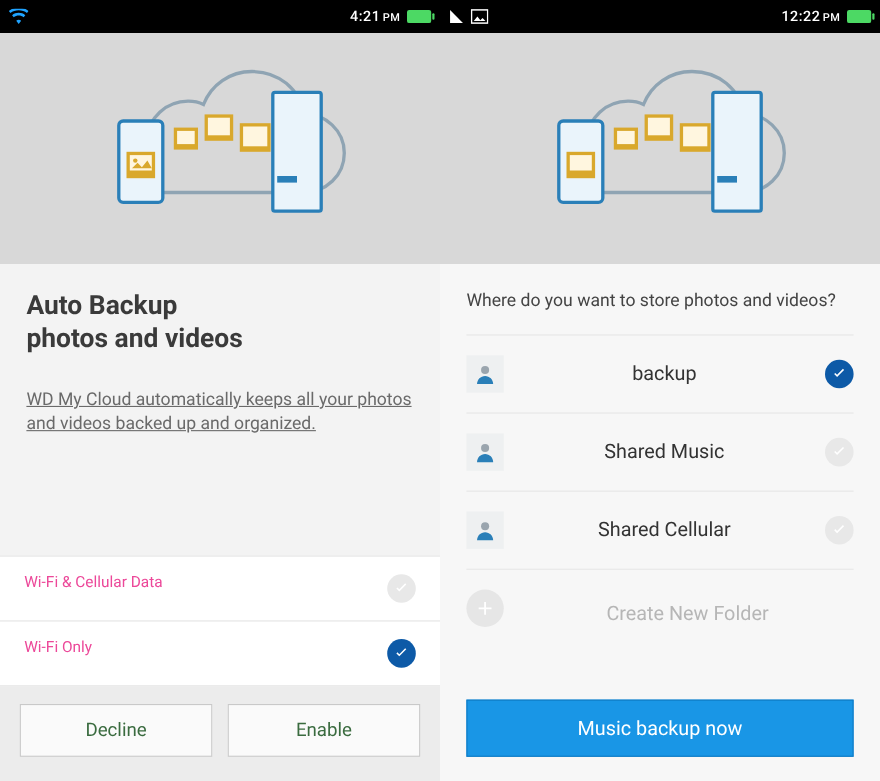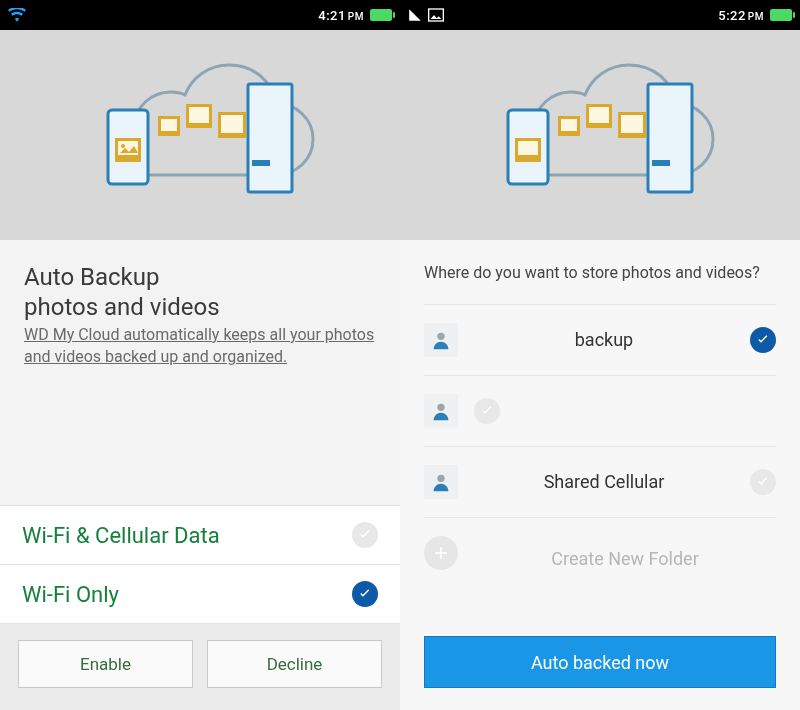--- a/index.html
+++ b/index.html
@@ -13,27 +13,27 @@
   .time .ampm{ font-size:10px; }
   .battery { width: 22px; height: 12px; background: #4cd964; border-radius: 2px; position: relative; }
   .battery::after { content:""; position:absolute; right:-3px; top:3px; width:2px; height:6px; background:#4cd964; border-radius:1px; }
   .wifi-icon svg, .signal-icon svg, .pic-icon svg { display:block; }
 
   .hero { background: #d8d8d8; height: 210px; display:flex; align-items:center; justify-content:center; }
   .cloud-illus { position:relative; width:260px; height:150px; }
 
   .content { flex:1; display:flex; flex-direction:column; }
   .pad { padding: 22px 24px 14px 24px; }
-  .title { font-size: 24px; line-height: 1.25; color:#3a3a3a; font-weight:400; margin-bottom: 2px; }
+  .title { font-size: 24px; line-height: 1.25; color:#3a3a3a; font-weight:700; margin-bottom: 30px; }
   .desc { font-size: 16px; line-height:1.4; color:#6a6a6a;text-decoration:underline; }
 
   .spacer { flex:1; }
 
   .option-list { background:#fff; border-top:1px solid #e3e3e3; }
-  .option-row { display:flex; align-items:flex-end; justify-content:space-between; padding: 16px 22px; border-bottom:1px solid #e3e3e3; font-size:22px; color:#15803d; }
+  .option-row { display:flex; align-items:flex-start; justify-content:space-between; padding: 16px 22px; border-bottom:1px solid #e3e3e3; font-size:14px; color:#ec4899; }
   .check { width:26px; height:26px; border-radius:50%; display:flex; align-items:center; justify-content:center; }
   .check.off { background:#e8e8e8; color:#fff; }
   .check.on  { background:#0d5aa7; color:#fff; }
   .check svg{ width:16px; height:16px; }
 
   .button-row { display:flex; gap:14px; padding: 16px 18px 22px 18px; background:#ececec; }
   .btn { flex:1; height:48px; border:1px solid #c9c9c9; background:#fafafa; color:#3a6b3f; font-size:17px; display:flex; align-items:center; justify-content:center; cursor:pointer; }
 
   
   .q { font-size: 16px; line-height:1.35; color:#444; font-weight:400; }
@@ -117,22 +117,22 @@
       <div class="option-row">
         <span>Wi-Fi Only</span>
         <span class="check on">
           <svg viewBox="0 0 24 24">
               <path fill="#fff" d="M9 16l-4-4 1.5-1.5L9 13l8-8L18.5 6.5z"></path>
             </svg>
         </span>
       </div>
     </div>
     <div class="button-row">
+      <div class="btn">Decline</div>
       <div class="btn">Enable</div>
-      <div class="btn">Decline</div>
     </div>
   </div>
 </div>
 
 <div class="screen" style="background:#f7f7f7">
   <div class="statusbar">
     <div class="status-left">
       <span class="signal-icon">
         <svg width="14" height="14" viewBox="0 0 24 24">
             <path fill="#fff" d="M2 22h20L2 2z"></path>
@@ -140,21 +140,21 @@
       </span>
       <span class="pic-icon">
         <svg width="16" height="14" viewBox="0 0 24 20">
             <rect x="1" y="1" width="22" height="18" fill="none" stroke="#fff" stroke-width="2"></rect>
             <path fill="#fff" d="M4 16l5-6 4 5 3-3 4 4z"></path>
           </svg>
       </span>
     </div>
     <div class="status-right">
       <span class="time">
-        <span>5:22</span>
+        <span>12:22</span>
           <span class="ampm">PM</span>
       </span>
       <span class="battery"></span>
     </div>
   </div>
 
   <div class="hero">
     <svg class="cloud-illus" viewBox="0 0 260 150">
       <path d="M55 115h150c22 0 38-16 38-36s-17-36-38-36c-2-22-22-38-46-38-20 0-37 12-44 30-4-2-9-3-14-3-20 0-36 15-38 35-12 2-22 14-22 27 0 12 6 21 14 21z" fill="none" stroke="#8fa4b3" stroke-width="3"></path>
       <rect x="38" y="50" width="40" height="74" rx="4" fill="#eaf4fb" stroke="#2a7fb8" stroke-width="3"></rect>
@@ -195,20 +195,21 @@
             </svg>
           </span>
       </div>
       <div class="folder-row">
         <span class="folder-icon">
           <svg viewBox="0 0 24 24">
               <circle cx="12" cy="8" r="4" class="gray-fill"></circle>
               <path class="blue-fill" d="M4 22c0-4.4 3.6-8 8-8s8 3.6 8 8H4z"></path>
             </svg>
         </span>
+        <span class="folder-label">Shared Music</span>
         <span class="check off">
             <svg viewBox="0 0 24 24">
               <path fill="#fff" d="M9 16l-4-4 1.5-1.5L9 13l8-8L18.5 6.5z"></path>
             </svg>
           </span>
       </div>
       <div class="folder-row">
         <span class="folder-icon">
           <svg viewBox="0 0 24 24">
               <circle cx="12" cy="8" r="4" class="gray-fill"></circle>
@@ -227,15 +228,15 @@
           <svg viewBox="0 0 24 24">
               <path fill="#fff" d="M11 5h2v14h-2z"></path>
               <path fill="#fff" d="M5 11h14v2H5z"></path>
             </svg>
         </span>
         <span class="folder-label ghost">Create New Folder</span>
       </div>
     </div>
 
     <div class="spacer"></div>
-    <div class="cta">Auto backed now</div>
+    <div class="cta">Music backup now</div>
   </div>
 </div>
 
 </body></html>

